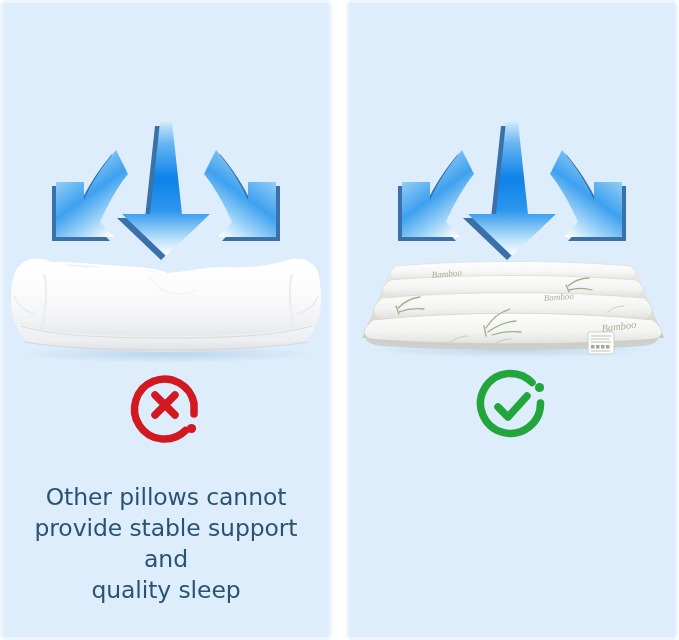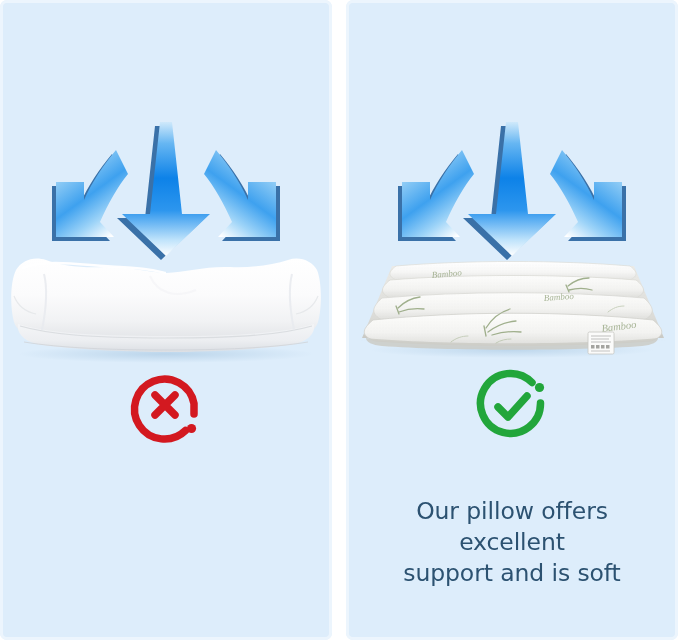--- a/index.html
+++ b/index.html
@@ -205,20 +205,23 @@
         <svg width="88" height="88" viewBox="0 0 88 88" xmlns="http://www.w3.org/2000/svg">
 
           <path d="M63.5,68.5 A30,30 0 1 1 72,41.5 L72,52" fill="none" stroke="#d31920" stroke-width="7.5" stroke-linecap="round"></path>
 
           <circle cx="69.5" cy="66.5" r="4.6" fill="#d31920"></circle>
 
           <path d="M33,33 L53,53 M53,33 L33,53" fill="none" stroke="#d31920" stroke-width="7.5" stroke-linecap="round"></path>
         </svg>
       </div>
 
+      <div class="caption">Other pillows cannot
+provide stable support and
+quality sleep</div>
     </div>
   </div>
 
   <div class="panel">
     <div class="panel-inner">
 
       <div class="arrows">
         <svg width="332" height="160" viewBox="0 0 332 160" xmlns="http://www.w3.org/2000/svg">
           <defs>
             <linearGradient id="gMidR" x1="0" y1="0" x2="0" y2="1">
@@ -359,18 +362,16 @@
         <svg width="88" height="88" viewBox="0 0 88 88" xmlns="http://www.w3.org/2000/svg">
 
           <path d="M64,20.5 A30,30 0 1 0 72.5,41" fill="none" stroke="#22a63b" stroke-width="7.5" stroke-linecap="round"></path>
 
           <circle cx="71.5" cy="25.5" r="4.6" fill="#22a63b"></circle>
 
           <path d="M30,45 L40,55 L59,34" fill="none" stroke="#22a63b" stroke-width="7.5" stroke-linecap="round" stroke-linejoin="round"></path>
         </svg>
       </div>
 
-      <div class="caption right">Our pillow offers excellent
-support and is soft</div>
     </div>
   </div>
 
 </div>
 
 </body></html>

